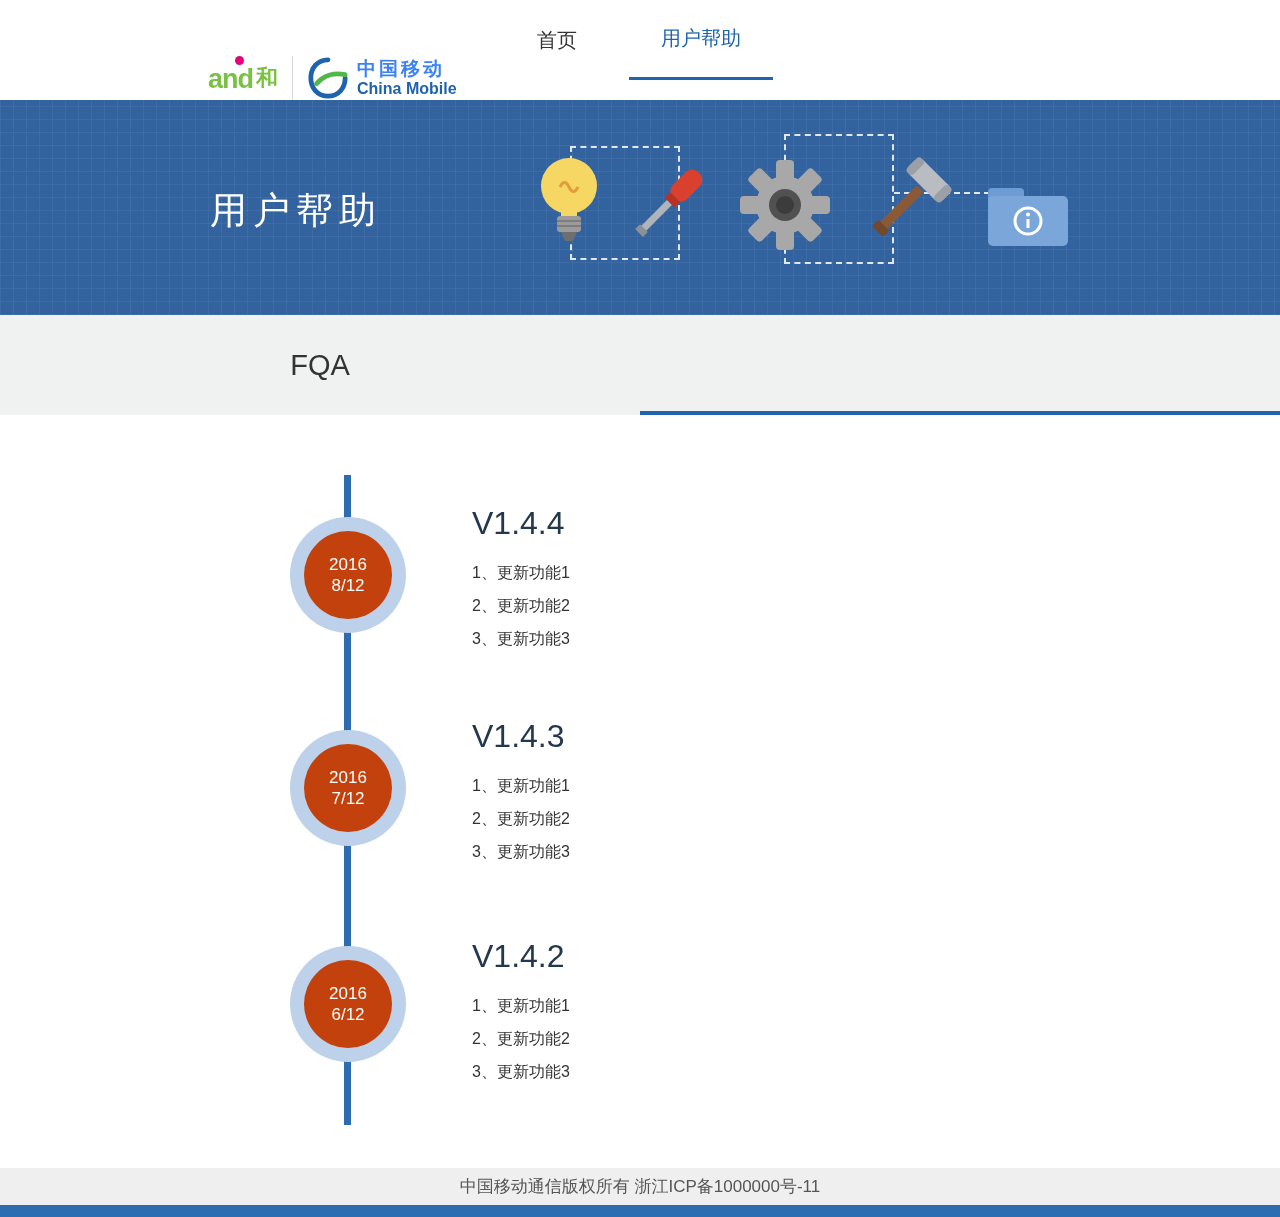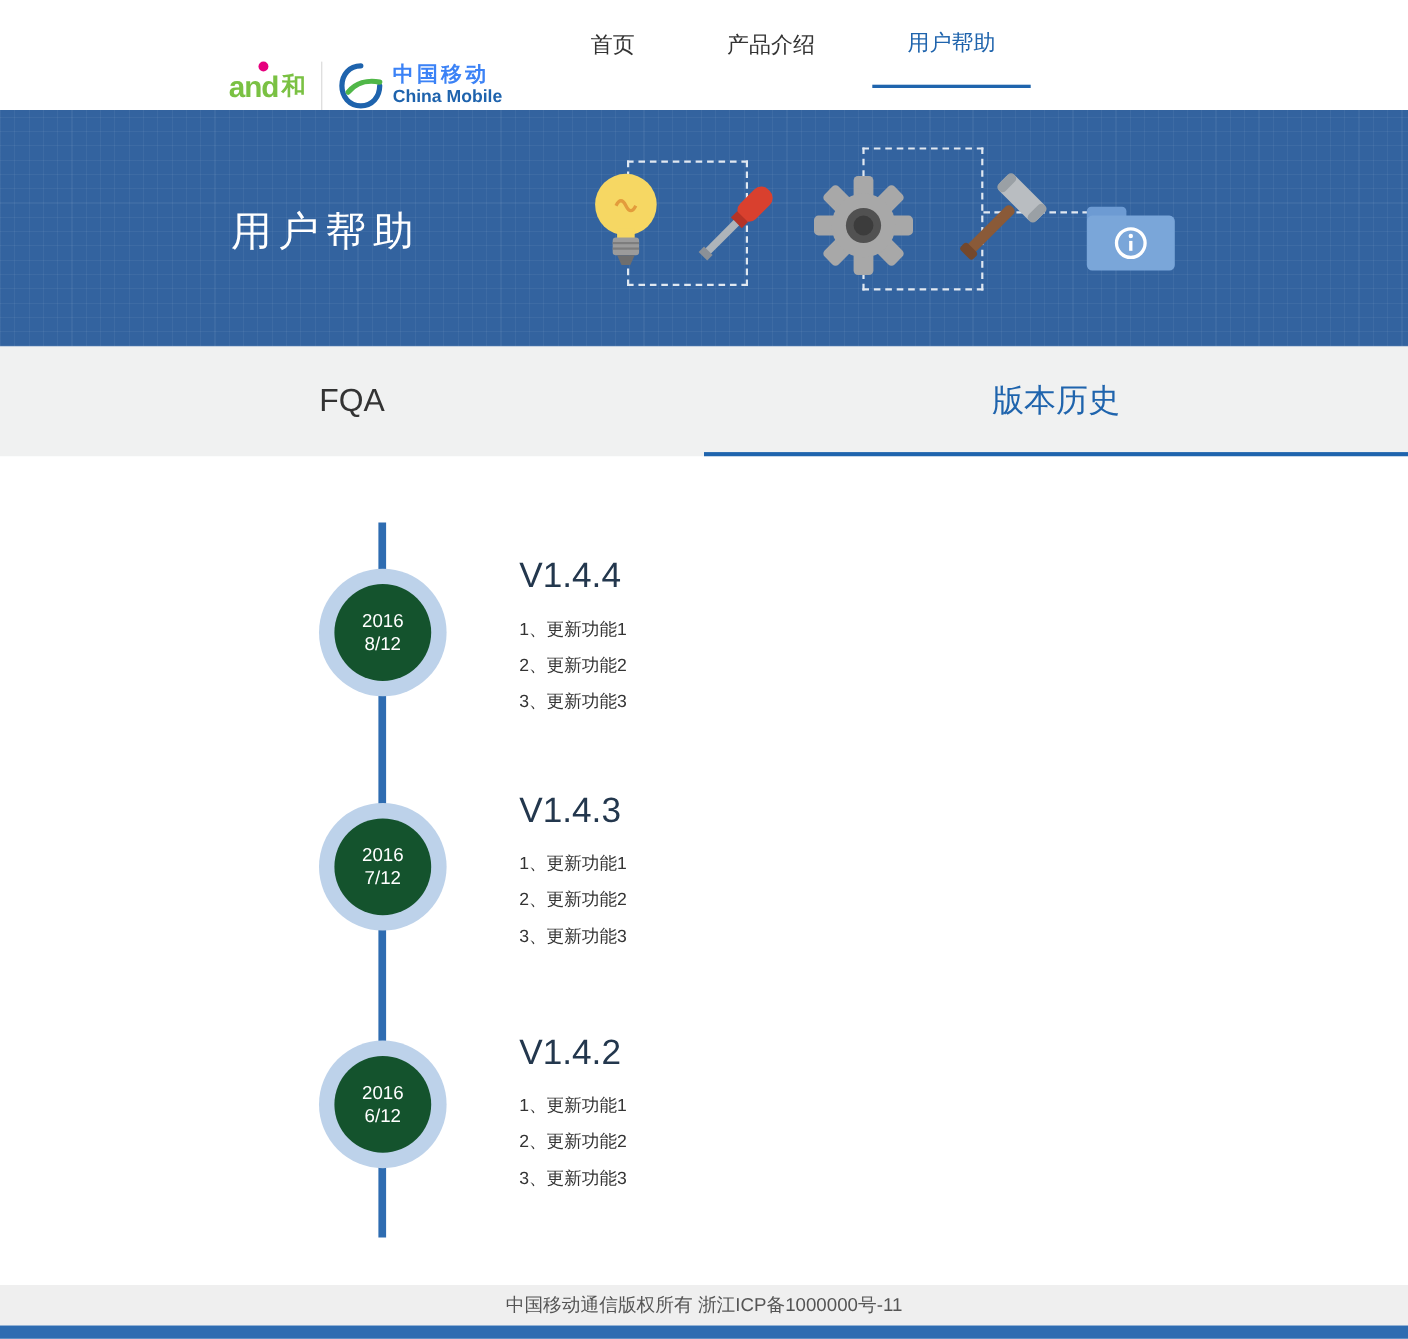--- a/index.html
+++ b/index.html
@@ -45,21 +45,21 @@
   .tabbar { height:100px; background:#f0f1f1; display:flex; position:relative; }
   .tab { width:640px; display:flex; align-items:center; justify-content:center; font-size:29px; color:#333; cursor:pointer; }
   .tab.active { color:#1f64ad; }
   .tab-underline { position:absolute; left:640px; bottom:0; width:640px; height:4px; background:#1f64ad; }
 
   
   .content { position:relative; height:753px; background:#fff; }
   .tl-line { position:absolute; left:344px; top:60px; width:7px; height:650px; background:#2e6cb1; }
   .tl-node { position:absolute; left:290px; width:116px; height:116px; border-radius:50%;
              background:#bdd2ea; display:flex; align-items:center; justify-content:center; }
-  .tl-node-inner { width:88px; height:88px; border-radius:50%; background:#14532d; color:#fff;
+  .tl-node-inner { width:88px; height:88px; border-radius:50%; background:#c2410c; color:#fff;
              display:flex; flex-direction:column; align-items:center; justify-content:center;
              font-size:17px; line-height:21px; }
   .node-1 { top:102px; } .node-2 { top:315px; } .node-3 { top:531px; }
   .ver { position:absolute; left:472px; }
   .ver-1 { top:90px; } .ver-2 { top:303px; } .ver-3 { top:523px; }
   .ver-title { font-size:32px; color:#23374d; font-weight:400; margin-bottom:14px; }
   .ver-item { font-size:16px; color:#333; line-height:33px; }
 
   
   .footer { height:37px; background:#efefef; display:flex; align-items:center; justify-content:center;
@@ -85,23 +85,20 @@
       <div class="cm-texts">
         <span class="cm-text-cn">中国移动</span>
         <span class="cm-text-en">China Mobile</span>
       </div>
     </div>
   </div>
   <div class="nav">
     <div class="nav-item">
       <span>首页</span>
     </div>
-    <div class="nav-item">
-      <span>产品介绍</span>
-    </div>
     <div class="nav-item active">
       <span>用户帮助</span>
     </div>
   </div>
 </div>
 
 <div class="hero">
   <div class="hero-grid"></div>
   <div class="hero-title">用户帮助</div>
 
@@ -156,23 +153,20 @@
     <circle cx="42" cy="39" r="13" fill="none" stroke="#ffffff" stroke-width="3"></circle>
     <rect x="40.5" y="37" width="3" height="9" fill="#ffffff"></rect>
     <circle cx="42" cy="32.5" r="2" fill="#ffffff"></circle>
   </svg>
 </div>
 
 <div class="tabbar">
   <div class="tab">
     <span>FQA</span>
   </div>
-  <div class="tab active">
-    <span>版本历史</span>
-  </div>
   <div class="tab-underline"></div>
 </div>
 
 <div class="content">
   <div class="tl-line"></div>
 
   <div class="tl-node node-1">
     <div class="tl-node-inner">
       <span>2016</span>
       <span>8/12</span>

